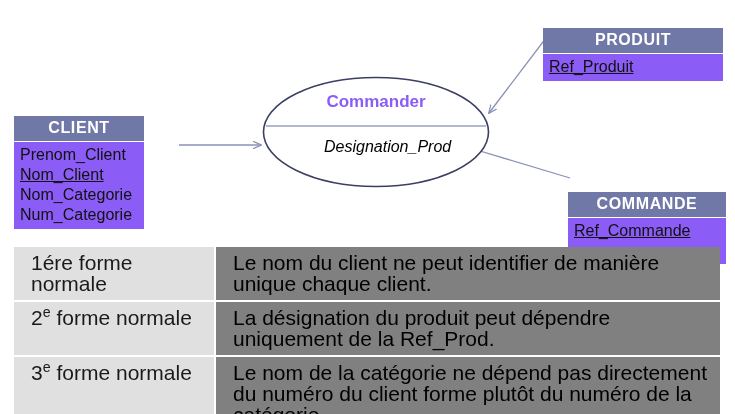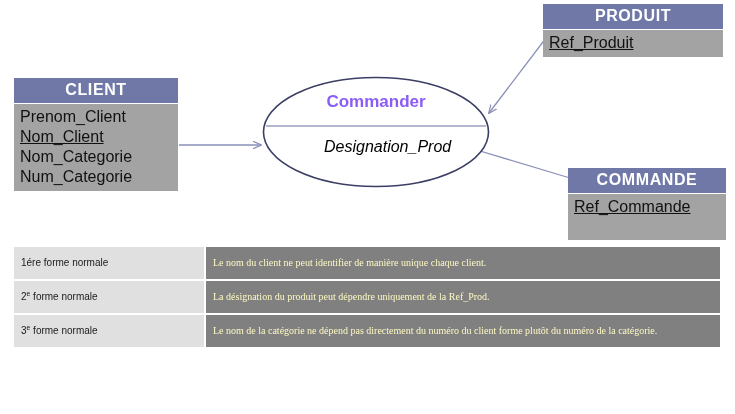--- a/index.html
+++ b/index.html
@@ -24,39 +24,40 @@
   .entity-header {
     background: #7078a8;
     color: #ffffff;
     font-weight: bold;
     text-align: center;
     font-size: 16px;
     letter-spacing: 0.6px;
     line-height: 22px;
     padding: 1px 0 2px 0;
     border-bottom: 1px solid #ffffff;
+    margin-top: 24px;
   }
   .entity-body {
-    background: #a3a3a3;
+    background: #8b5cf6;
     padding: 3px 6px 4px 6px;
     font-size: 16px;
     line-height: 20px;
     color: #111111;
   }
   .attr {
     white-space: normal;
     word-break: break-word;
   }
   .attr.key {
     text-decoration: underline;
     text-underline-offset: 1px;
   }
 
   
-  #client-entity   { left: 14px;  top: 78px;  width: 164px; }
+  #client-entity   { left: 14px;  top: 92px;  width: 130px; }
   #produit-entity  { left: 543px; top: 4px;   width: 180px; }
   #commande-entity { left: 568px; top: 168px; width: 158px; border-radius: 10px; }
 
   #commande-entity .entity-body { padding-bottom: 23px; }
 
   
   #relation-ellipse {
     position: absolute;
     left: 262px;
     top: 76px;
@@ -111,37 +112,36 @@
   #normal-forms-table {
     position: absolute;
     left: 14px;
     top: 247px;
     width: 706px;
     border-collapse: collapse;
     table-layout: fixed;
   }
   #normal-forms-table td {
     vertical-align: top;
-    font-size: 10px;
+    font-size: 21px;
     line-height: 21px;
-    padding: 5px 7px 6px 7px;
+    padding: 5px 7px 6px 17px;
     border: 0;
   }
   #normal-forms-table .nf-label {
     width: 176px;
     background: #e0e0e0;
     color: #1a1a1a;
     border-bottom: 2px solid #ffffff;
   }
   #normal-forms-table .nf-desc {
     background: #808080;
-    color: #fef9c3;
+    color: #000000;
     border-bottom: 2px solid #ffffff;
     border-left: 2px solid #ffffff;
-    font-family: Liberation Serif, serif;
   }
   #normal-forms-table tr:last-child .nf-label,
   #normal-forms-table tr:last-child .nf-desc {
     border-bottom: 0;
   }
   sup {
     font-size: 0.68em;
     vertical-align: super;
     line-height: 0;
   }

